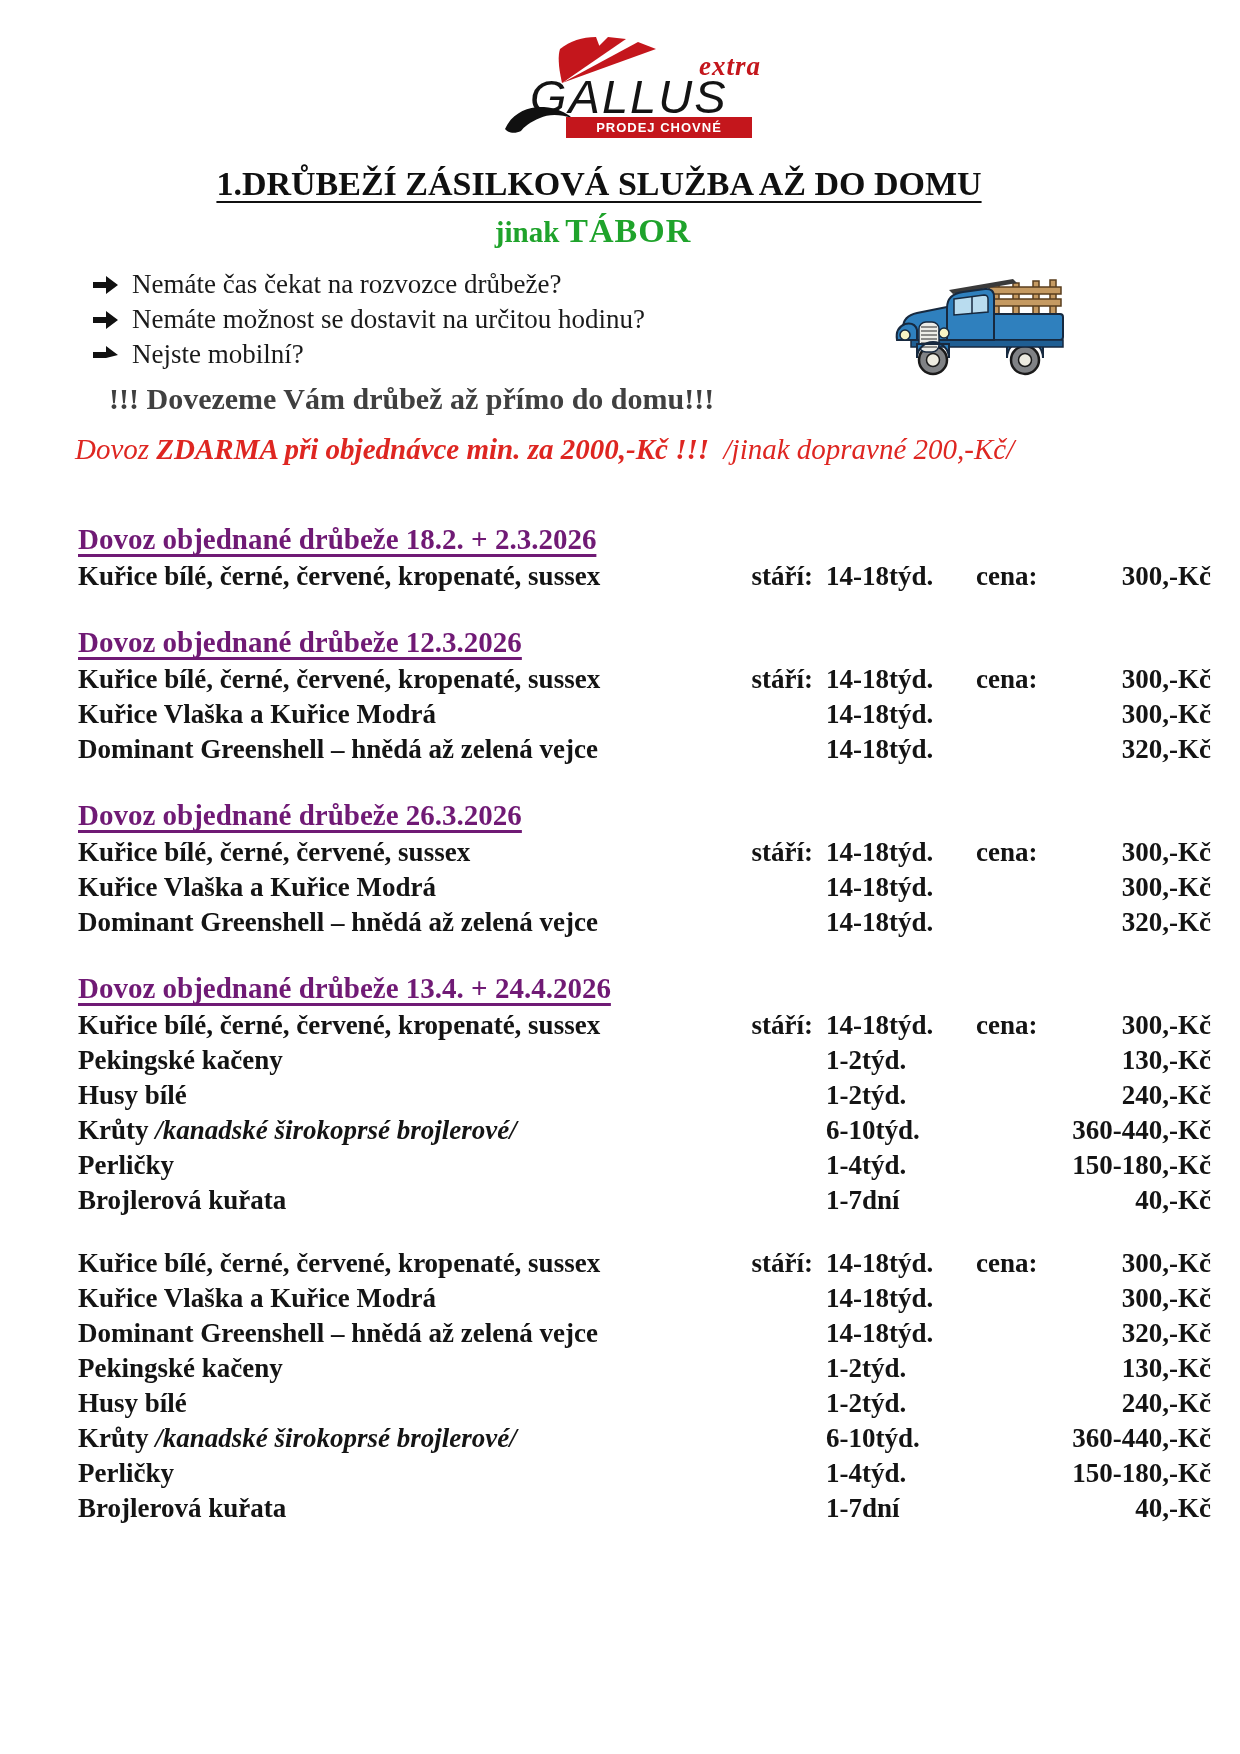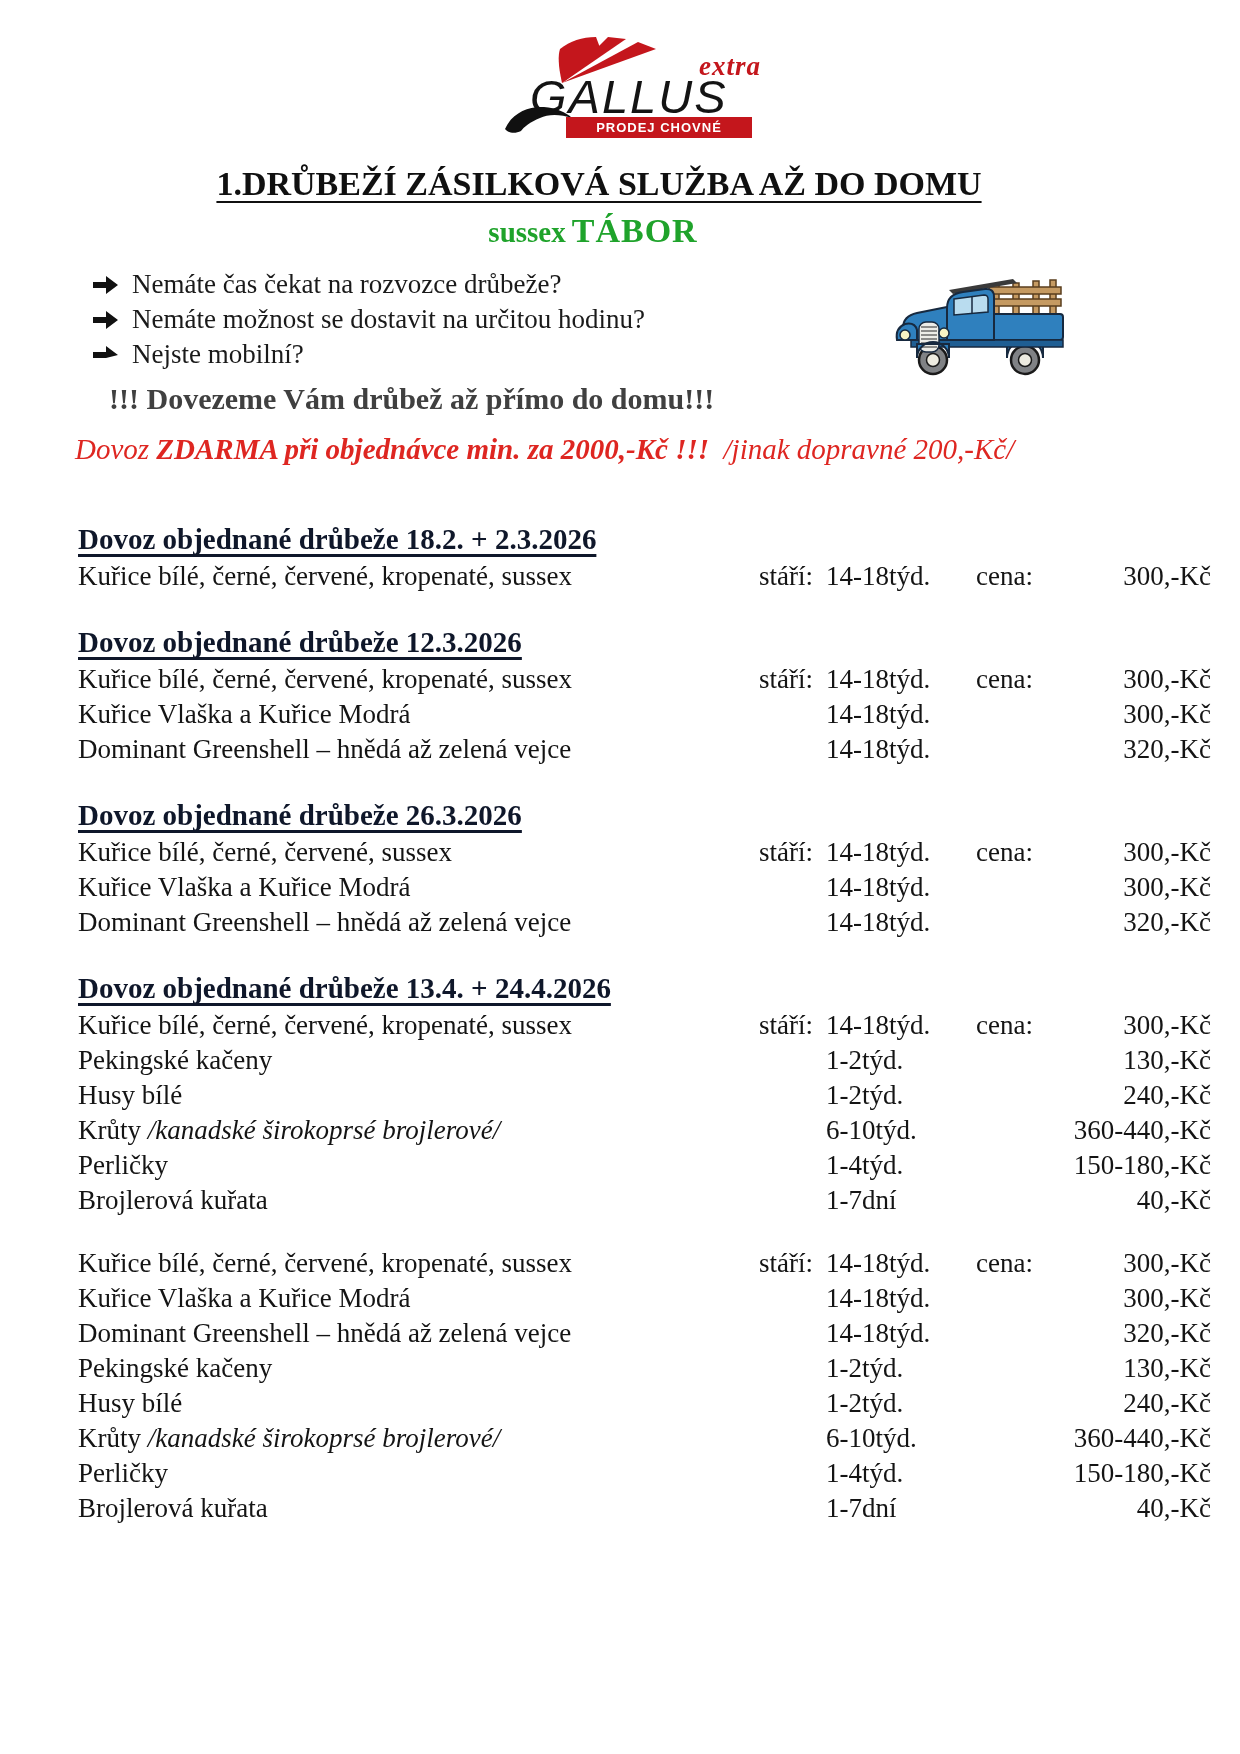--- a/index.html
+++ b/index.html
@@ -56,27 +56,27 @@
   .delivery-note {
     margin:10px 0 0 44px; font-size:29px; line-height:40px;
     font-style:italic; color:#de2621;
   }
   .delivery-note b { font-weight:bold; }
 
   
   .sections { margin:50px 60px 0 47px; }
   .price-section + .price-section { margin-top:28px; }
   .section-heading {
-    margin:0; font-size:29px; line-height:40px; font-weight:bold; color:#0f172a;
+    margin:0; font-size:29px; line-height:40px; font-weight:bold; color:#701a75;
     text-decoration:underline; text-decoration-thickness:2.5px;
     text-underline-offset:5px; text-decoration-skip-ink:none;
   }
   .price-row {
     display:grid; grid-template-columns:1fr 76px 152px 72px 174px;
-    font-size:27px; line-height:35px; color:#141414;
+    font-size:27px; line-height:35px; color:#141414;font-weight:bold;
   }
   .price-row .agelabel  { text-align:right; }
   .price-row .age       { padding-left:13px; }
   .price-row .pricelabel{ padding-left:11px; }
   .price-row .price     { text-align:right; }
   .price-row i { font-style:italic;text-align:right; }
 </style>
 </head>
 <body>
 
@@ -91,21 +91,21 @@
     <div class="logo-extra">extra</div>
     <div class="logo-brand">GALLUS</div>
     <svg class="logo-swoosh" width="70" height="28" viewBox="0 0 70 28">
       <path d="M1,24 C8,8 24,1 40,2 C52,3 62,7 68,13 C56,9 44,9 36,13 C26,17 20,22 17,26 C11,29 4,28 1,24 Z" fill="#101010"></path>
     </svg>
     <div class="logo-banner">PRODEJ CHOVNÉ DRŮBEŽE</div>
   </div>
 
   <h1 class="title">1.DRŮBEŽÍ ZÁSILKOVÁ SLUŽBA AŽ DO DOMU</h1>
 
-  <h2 class="district"><span class="district-label">sussex</span>&nbsp;<span class="district-name">TÁBOR</span></h2>
+  <h2 class="district"><span class="district-label">jinak</span>&nbsp;<span class="district-name">TÁBOR</span></h2>
 
   <div class="intro">
     <ul class="questions">
       <li>
         <span class="q-arrow">
             <svg width="26" height="20" viewBox="0 0 26 20">
               <polygon points="0,7 13,7 13,1 25,10 13,19 13,13 0,13" fill="#111"></polygon>
             </svg>
           </span>
         <span>Nemáte čas čekat na rozvozce drůbeže?</span>

